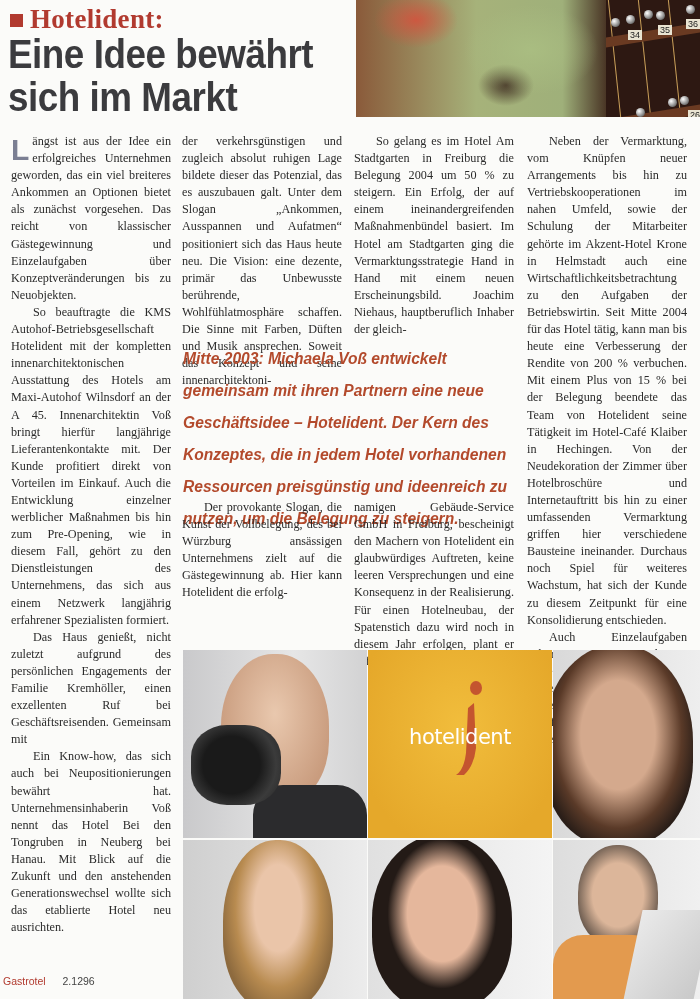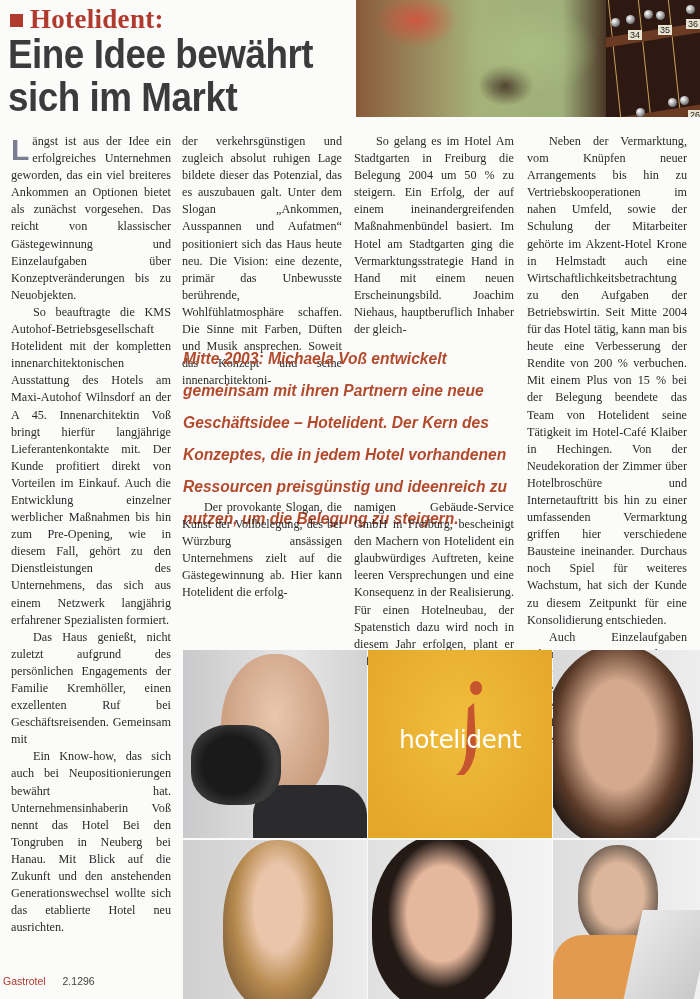--- a/index.html
+++ b/index.html
@@ -48,21 +48,21 @@
     position: absolute; left: 183px; top: 343px; width: 335px;
     font-family: "Liberation Sans", "DejaVu Sans", sans-serif;
     font-weight: bold; font-style: italic; font-size: 15.6px; line-height: 32px;
     color: #b34a2c; margin: 0;
   }
   .photos { position: absolute; left: 183px; top: 650px; width: 517px; height: 349px; }
   .ph { position: absolute; overflow: hidden; }
   .logo-tile { background: radial-gradient(ellipse at 50% 40%, #f1bd3c, #e5a82a 80%); }
   .logo-word {
     position: absolute; left: 2px; top: 75px; width: 180px; text-align: center;
-    font-family: "DejaVu Sans", sans-serif; font-size: 25px; color: #fff; letter-spacing: -0.5px;
+    font-family: "DejaVu Sans", sans-serif; font-size: 21px; color: #fff; letter-spacing: -0.5px;
   }
   .logo-i { position: absolute; left: 86px; top: 28px; width: 30px; height: 100px; }
   .person { position: absolute; border-radius: 48% 48% 42% 42%; }
   .footer {
     position: absolute; left: 3px; top: 975px;
     font-family: "Liberation Sans", "DejaVu Sans", sans-serif; font-size: 10.5px;
   }
   .footer .brand { color: #b13a2f; margin-right: 14px; }
   .footer .issue { color: #444; }
 </style>

